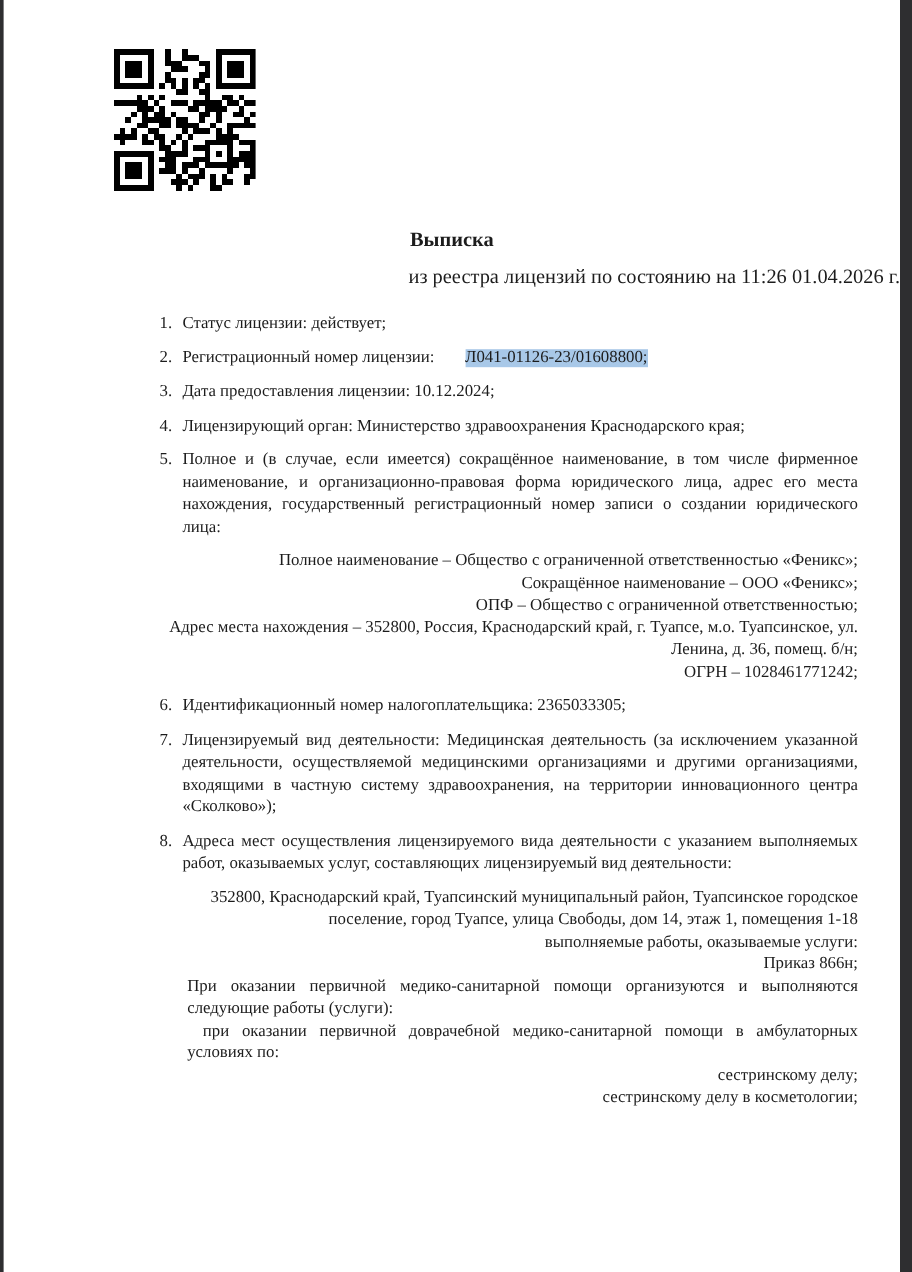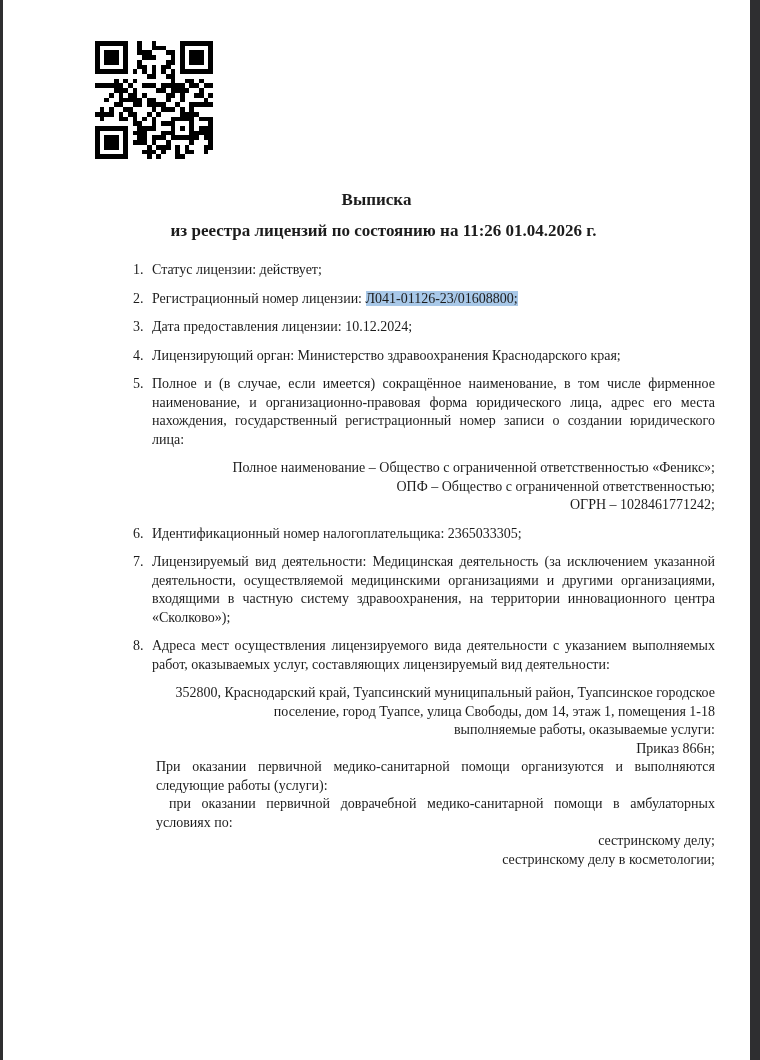--- a/index.html
+++ b/index.html
@@ -27,39 +27,39 @@
     position:absolute;left:95px;top:40px;
     width:118px;height:120px;
   }
   .qr svg{width:100%;height:100%;display:block;}
   .title1{
     position:absolute;left:3px;right:10px;top:190px;
     text-align:center;font-weight:bold;font-size:17px;
   }
   .title2{
     position:absolute;left:17px;right:10px;top:221px;
-    text-align:center;font-weight:bold;font-size:17px;
+    text-align:right;font-weight:normal;font-size:17px;
   }
   .content{
     position:absolute;left:133px;top:261px;width:582px;
     font-size:14px;line-height:18.5px;
   }
   .item{
     padding-left:19px;text-indent:-19px;
     margin-bottom:10px;
   }
   .item.justify{text-align:justify;}
   .num{display:inline-block;width:19px;text-indent:0;}
   .block{margin-bottom:10px;}
   .pline{text-indent:0;text-align:right;}
   .pline.justify{text-align:justify;}
   .pline.ind1{margin-left:23px;}
   .pline.ind2{margin-left:28px;}
   .pline.ti{text-indent:13px;}
-  .hl{background:var(--hl);}
+  .hl{background:var(--hl);margin-left:22px;}
 </style>
 </head>
 <body>
 
 <div class="page">
   <div class="edge left"></div>
   <div class="edge right"></div>
 
   <div class="qr">
     <svg id="qr-svg" viewBox="0 0 25 25" shape-rendering="crispEdges" xmlns="http://www.w3.org/2000/svg">
@@ -71,21 +71,23 @@
   <div class="title2">из реестра лицензий по состоянию на 11:26 01.04.2026 г.</div>
 
   <div class="content">
       <div class="item"><span class="num">1.</span><span>Статус лицензии: действует;</span></div>
       <div class="item"><span class="num">2.</span><span>Регистрационный номер лицензии: </span><span class="hl">Л041-01126-23/01608800;</span></div>
       <div class="item"><span class="num">3.</span><span>Дата предоставления лицензии: 10.12.2024;</span></div>
       <div class="item"><span class="num">4.</span><span>Лицензирующий орган: Министерство здравоохранения Краснодарского края;</span></div>
       <div class="item justify"><span class="num">5.</span><span>Полное и (в случае, если имеется) сокращённое наименование, в том числе фирменное наименование, и организационно-правовая форма юридического лица, адрес его места нахождения, государственный регистрационный номер записи о создании юридического лица:</span></div>
       <div class="block">
         <div class="pline">Полное наименование – Общество с ограниченной ответственностью «Феникс»;</div>
+        <div class="pline">Сокращённое наименование – ООО «Феникс»;</div>
         <div class="pline">ОПФ – Общество с ограниченной ответственностью;</div>
+        <div class="pline">Адрес места нахождения – 352800, Россия, Краснодарский край, г. Туапсе, м.о. Туапсинское, ул. Ленина, д. 36, помещ. б/н;</div>
         <div class="pline">ОГРН – 1028461771242;</div>
       </div>
       <div class="item"><span class="num">6.</span><span>Идентификационный номер налогоплательщика: 2365033305;</span></div>
       <div class="item justify"><span class="num">7.</span><span>Лицензируемый вид деятельности: Медицинская деятельность (за исключением указанной деятельности, осуществляемой медицинскими организациями и другими организациями, входящими в частную систему здравоохранения, на территории инновационного центра «Сколково»);</span></div>
       <div class="item justify"><span class="num">8.</span><span>Адреса мест осуществления лицензируемого вида деятельности с указанием выполняемых работ, оказываемых услуг, составляющих лицензируемый вид деятельности:</span></div>
       <div class="block">
         <div class="pline">352800, Краснодарский край, Туапсинский муниципальный район, Туапсинское городское поселение, город Туапсе, улица Свободы, дом 14, этаж 1, помещения 1-18</div>
         <div class="pline">выполняемые работы, оказываемые услуги:</div>
         <div class="pline ind1">Приказ 866н;</div>
         <div class="pline ind1 justify">При оказании первичной медико-санитарной помощи организуются и выполняются следующие работы (услуги):</div>

